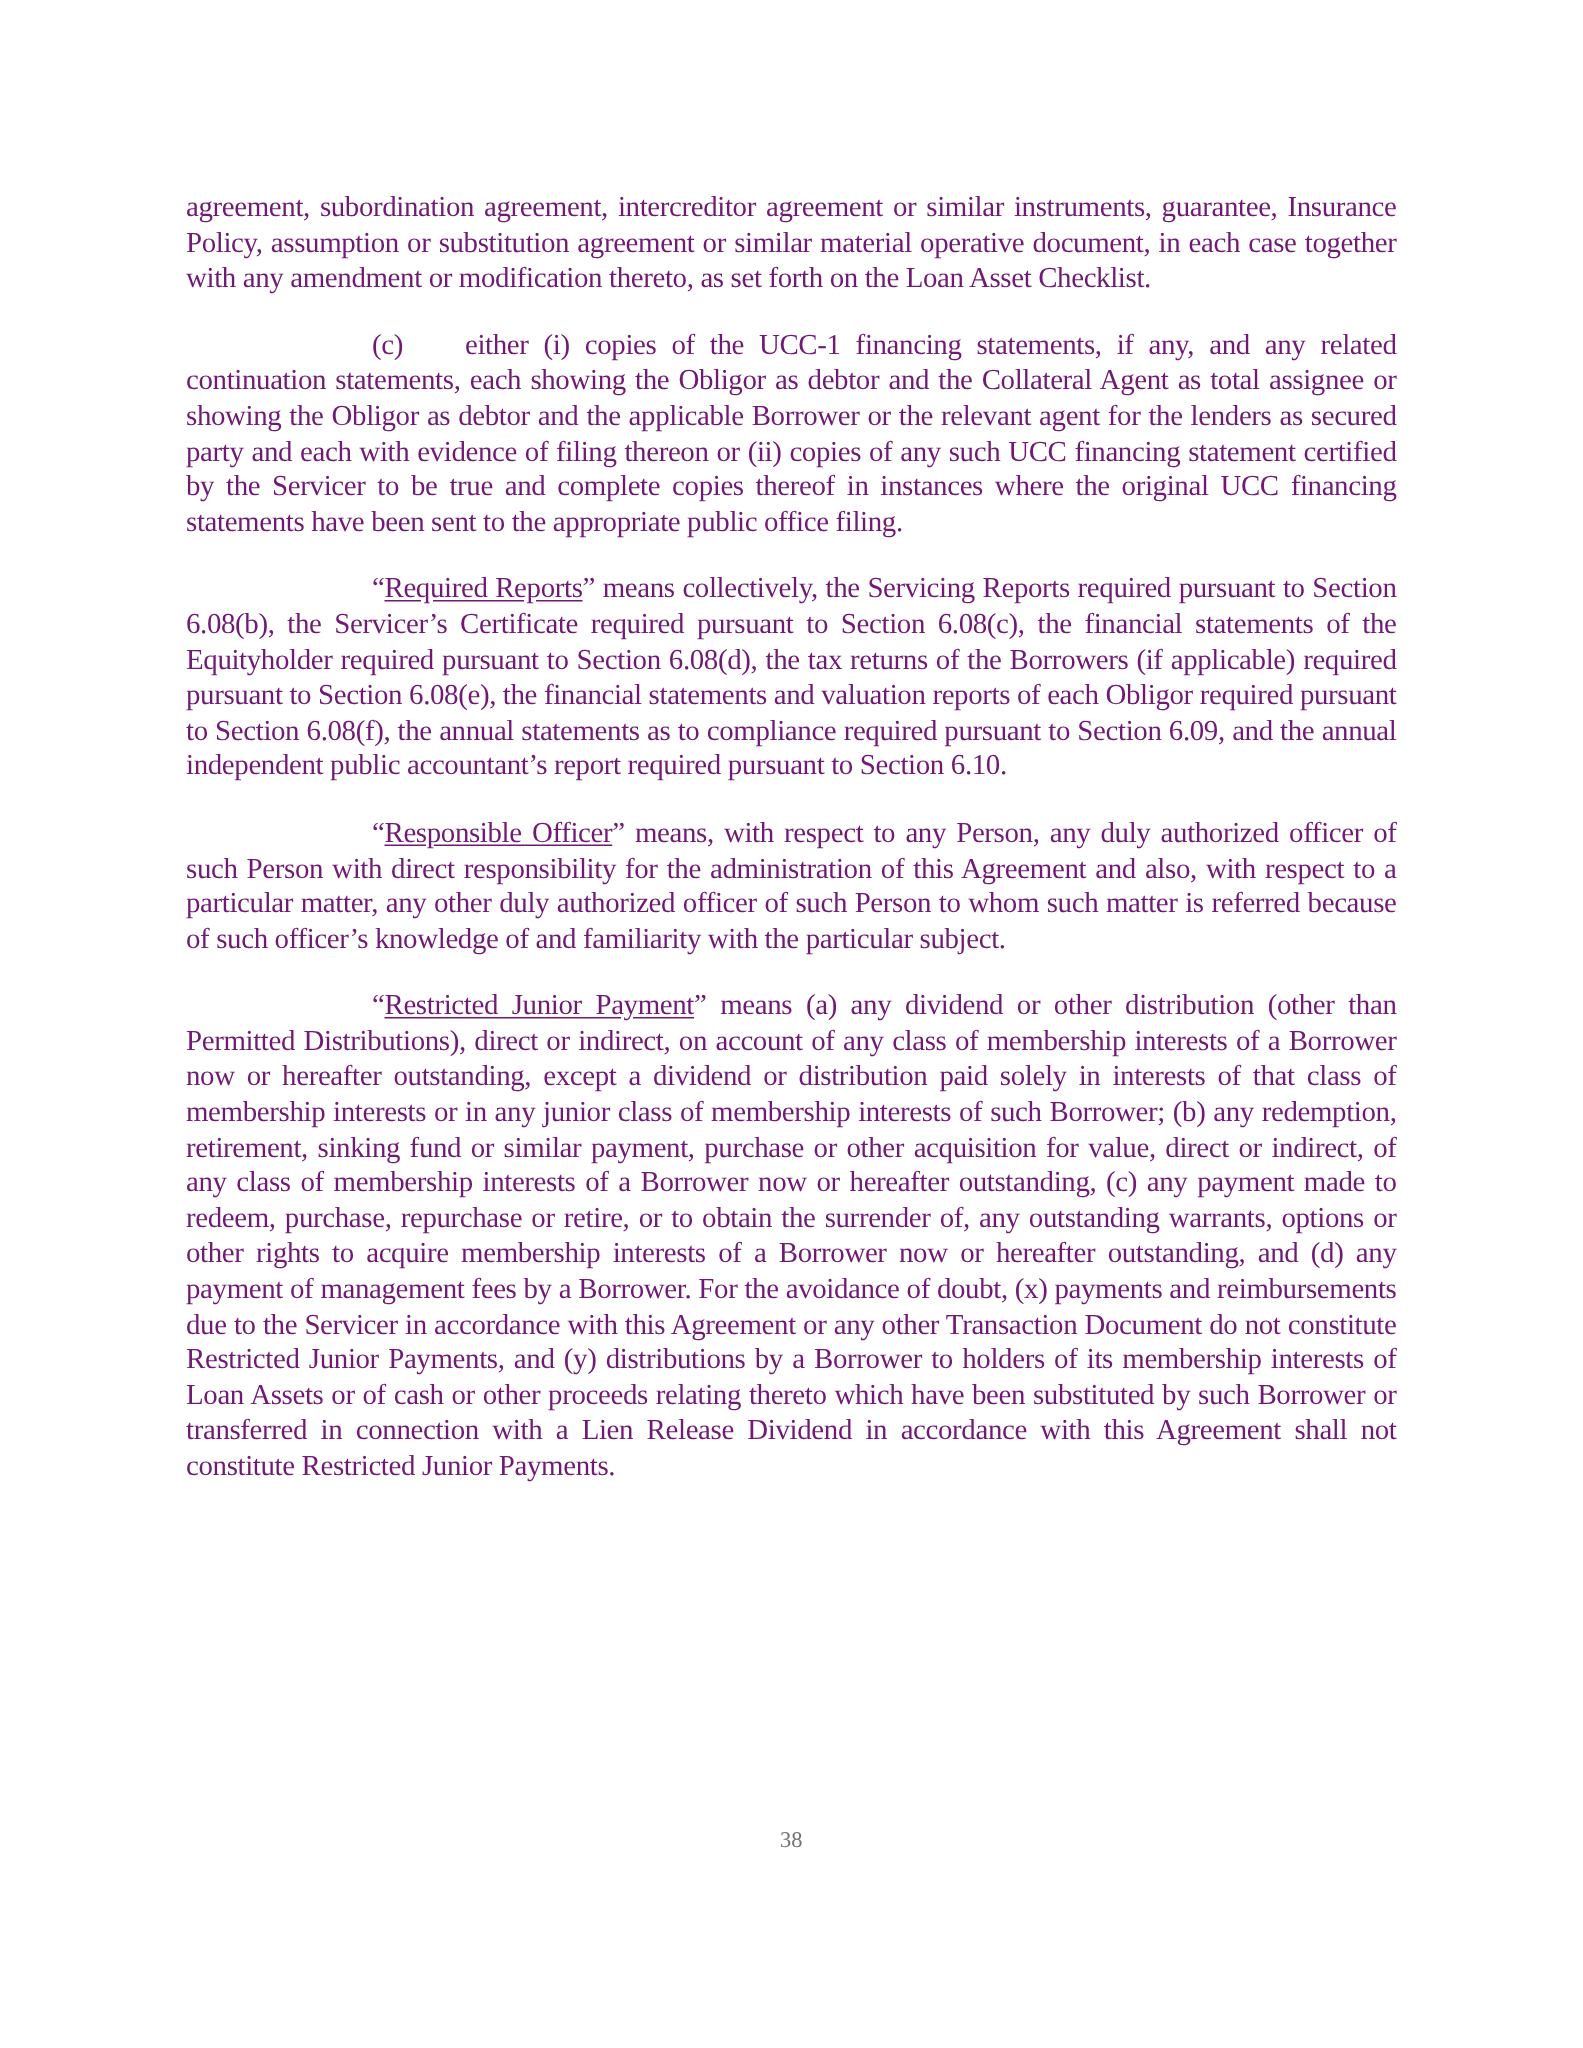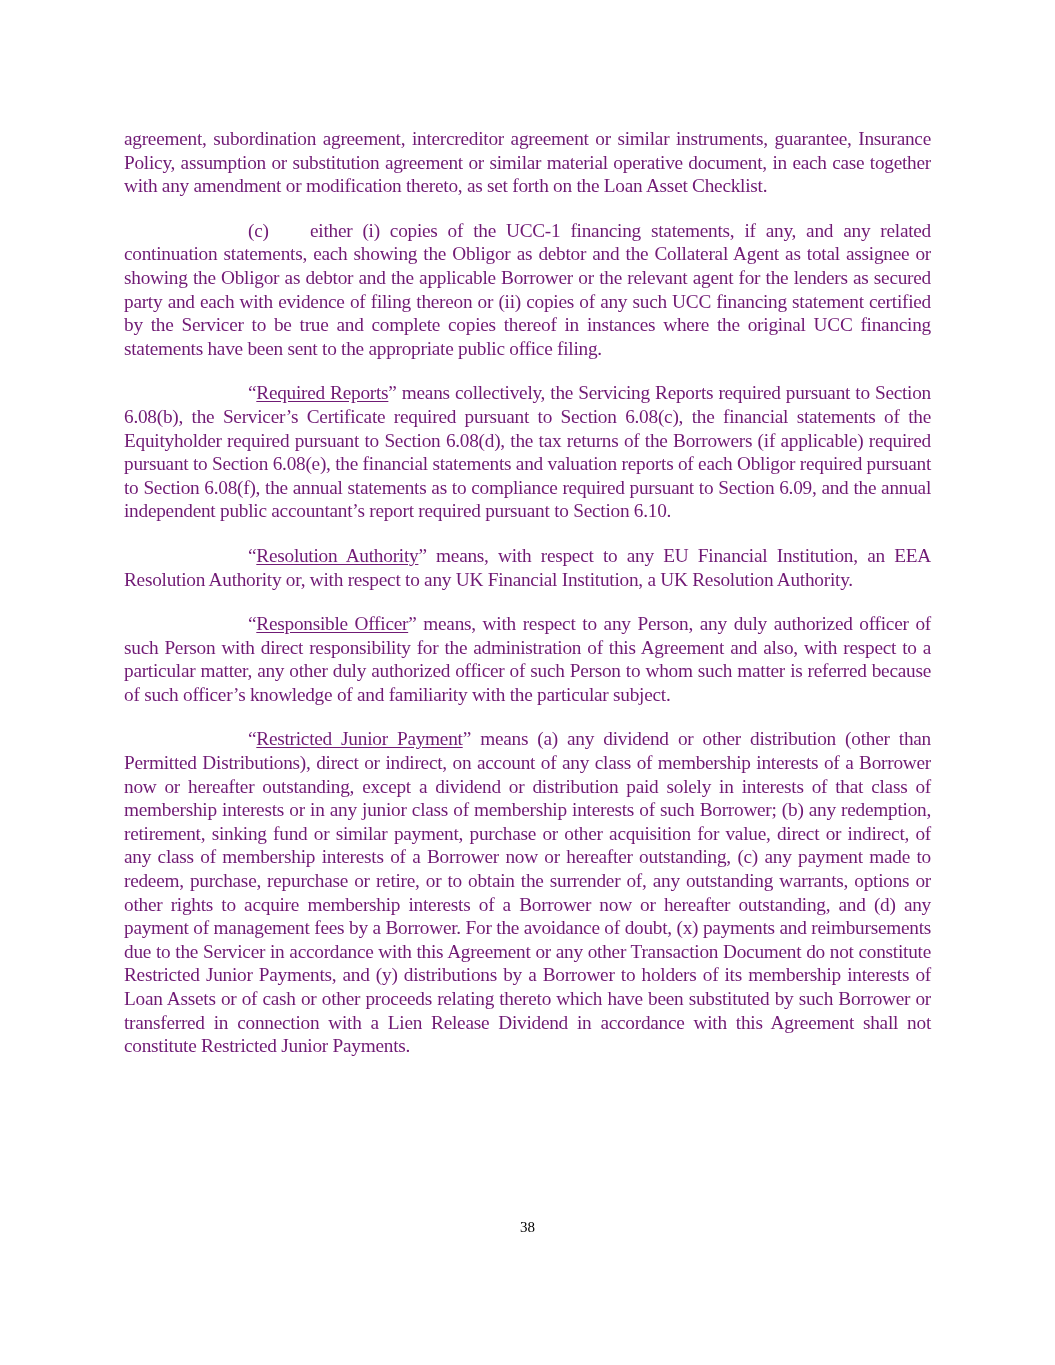--- a/index.html
+++ b/index.html
@@ -22,35 +22,34 @@
   .indent { text-indent: 124px; }
   .clause-label { display: inline-block; width: 62px; text-indent: 0; }
   .term { text-decoration: underline; text-underline-offset: 2px; }
   .page-number {
     position: absolute;
     left: 0; width: 1055px;
     top: 1219px;
     text-align: center;
     font-family: "Liberation Serif", serif;
     font-size: 15px;
-    color: #000000;
+    color: #737373;
   }
 </style>
 </head>
 <body>
 
 <div class="page">
 
   <p class="para">agreement, subordination agreement, intercreditor agreement or similar instruments, guarantee, Insurance Policy, assumption or substitution agreement or similar material operative document, in each case together with any amendment or modification thereto, as set forth on the Loan Asset Checklist.</p>
 
   <p class="para indent"><span class="clause-label">(c)</span><span>either (i) copies of the UCC-1 financing statements, if any, and any related continuation statements, each showing the Obligor as debtor and the Collateral Agent as total assignee or showing the Obligor as debtor and the applicable Borrower or the relevant agent for the lenders as secured party and each with evidence of filing thereon or (ii) copies of any such UCC financing statement certified by the Servicer to be true and complete copies thereof in instances where the original UCC financing statements have been sent to the appropriate public office filing.</span></p>
 
   <p class="para indent"><span>“</span><span class="term">Required Reports</span><span>”</span><span> means collectively, the Servicing Reports required pursuant to Section 6.08(b), the Servicer’s Certificate required pursuant to Section 6.08(c), the financial statements of the Equityholder required pursuant to Section 6.08(d), the tax returns of the Borrowers (if applicable) required pursuant to Section 6.08(e), the financial statements and valuation reports of each Obligor required pursuant to Section 6.08(f), the annual statements as to compliance required pursuant to Section 6.09, and the annual independent public accountant’s report required pursuant to Section 6.10.</span></p>
 
-  <p class="para indent"><span>“</span><span class="term">Resolution Authority</span><span>”</span><span> means, with respect to any EU Financial Institution, an EEA Resolution Authority or, with respect to any UK Financial Institution, a UK Resolution Authority.</span></p>
 
   <p class="para indent"><span>“</span><span class="term">Responsible Officer</span><span>”</span><span> means, with respect to any Person, any duly authorized officer of such Person with direct responsibility for the administration of this Agreement and also, with respect to a particular matter, any other duly authorized officer of such Person to whom such matter is referred because of such officer’s knowledge of and familiarity with the particular subject.</span></p>
 
   <p class="para indent"><span>“</span><span class="term">Restricted Junior Payment</span><span>”</span><span> means (a) any dividend or other distribution (other than Permitted Distributions), direct or indirect, on account of any class of membership interests of a Borrower now or hereafter outstanding, except a dividend or distribution paid solely in interests of that class of membership interests or in any junior class of membership interests of such Borrower; (b) any redemption, retirement, sinking fund or similar payment, purchase or other acquisition for value, direct or indirect, of any class of membership interests of a Borrower now or hereafter outstanding, (c) any payment made to redeem, purchase, repurchase or retire, or to obtain the surrender of, any outstanding warrants, options or other rights to acquire membership interests of a Borrower now or hereafter outstanding, and (d) any payment of management fees by a Borrower.  For the avoidance of doubt, (x) payments and reimbursements due to the Servicer in accordance with this Agreement or any other Transaction Document do not constitute Restricted Junior Payments, and (y) distributions by a Borrower to holders of its membership interests of Loan Assets or of cash or other proceeds relating thereto which have been substituted by such Borrower or transferred in connection with a Lien Release Dividend in accordance with this Agreement shall not constitute Restricted Junior Payments.</span></p>
 
 </div>
 
 <div class="page-number">38</div>
 
 </body></html>

